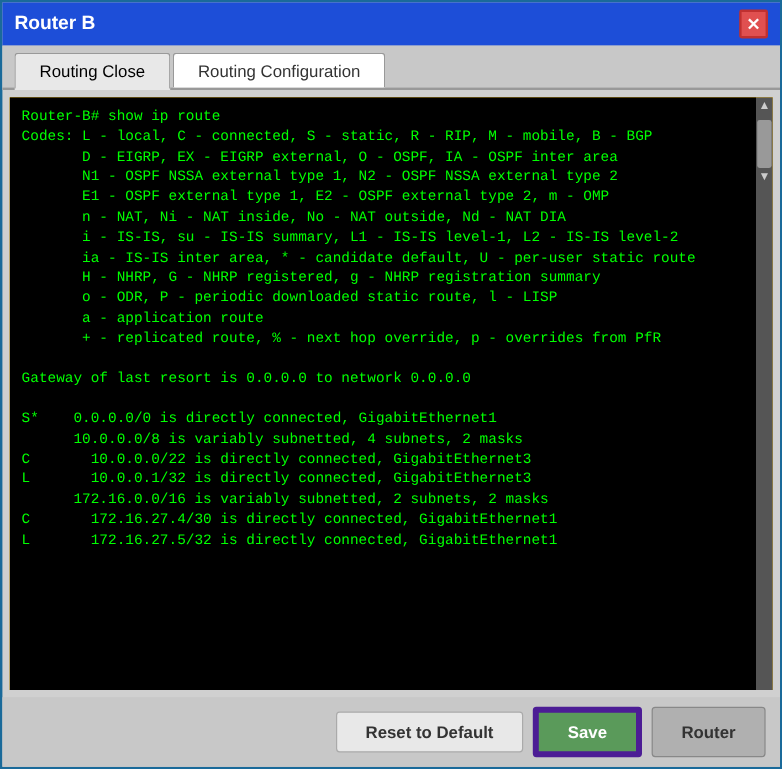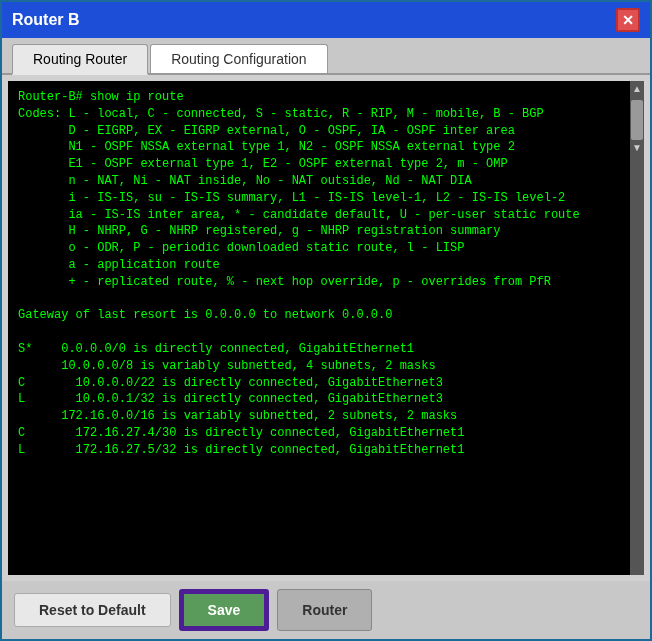--- a/index.html
+++ b/index.html
@@ -111,21 +111,21 @@
     }
     .scrollbar-arrow {
       color: #ccc;
       font-size: 10px;
       cursor: pointer;
       user-select: none;
       padding: 2px;
     }
     .footer {
       display: flex;
-      justify-content: flex-start;
+      justify-content: flex-end;
       align-items: center;
       padding: 8px 12px;
       background: #c8c8c8;
       gap: 8px;
     }
     .footer-left {
       display: flex;
     }
     .footer-right {
       display: flex;
@@ -159,21 +159,21 @@
 <body>
 
 <div class="dialog">
 
   <div class="title-bar">
     <span class="title-bar-title">Router B</span>
     <button class="close-btn">✕</button>
   </div>
 
   <div class="tab-bar">
-    <div class="tab active">Routing Router</div>
+    <div class="tab active">Routing Close</div>
     <div class="tab">Routing Configuration</div>
   </div>
 
   <div class="content-area">
     <div class="terminal">Router-B# show ip route
 Codes: L - local, C - connected, S - static, R - RIP, M - mobile, B - BGP
        D - EIGRP, EX - EIGRP external, O - OSPF, IA - OSPF inter area
        N1 - OSPF NSSA external type 1, N2 - OSPF NSSA external type 2
        E1 - OSPF external type 1, E2 - OSPF external type 2, m - OMP
        n - NAT, Ni - NAT inside, No - NAT outside, Nd - NAT DIA

